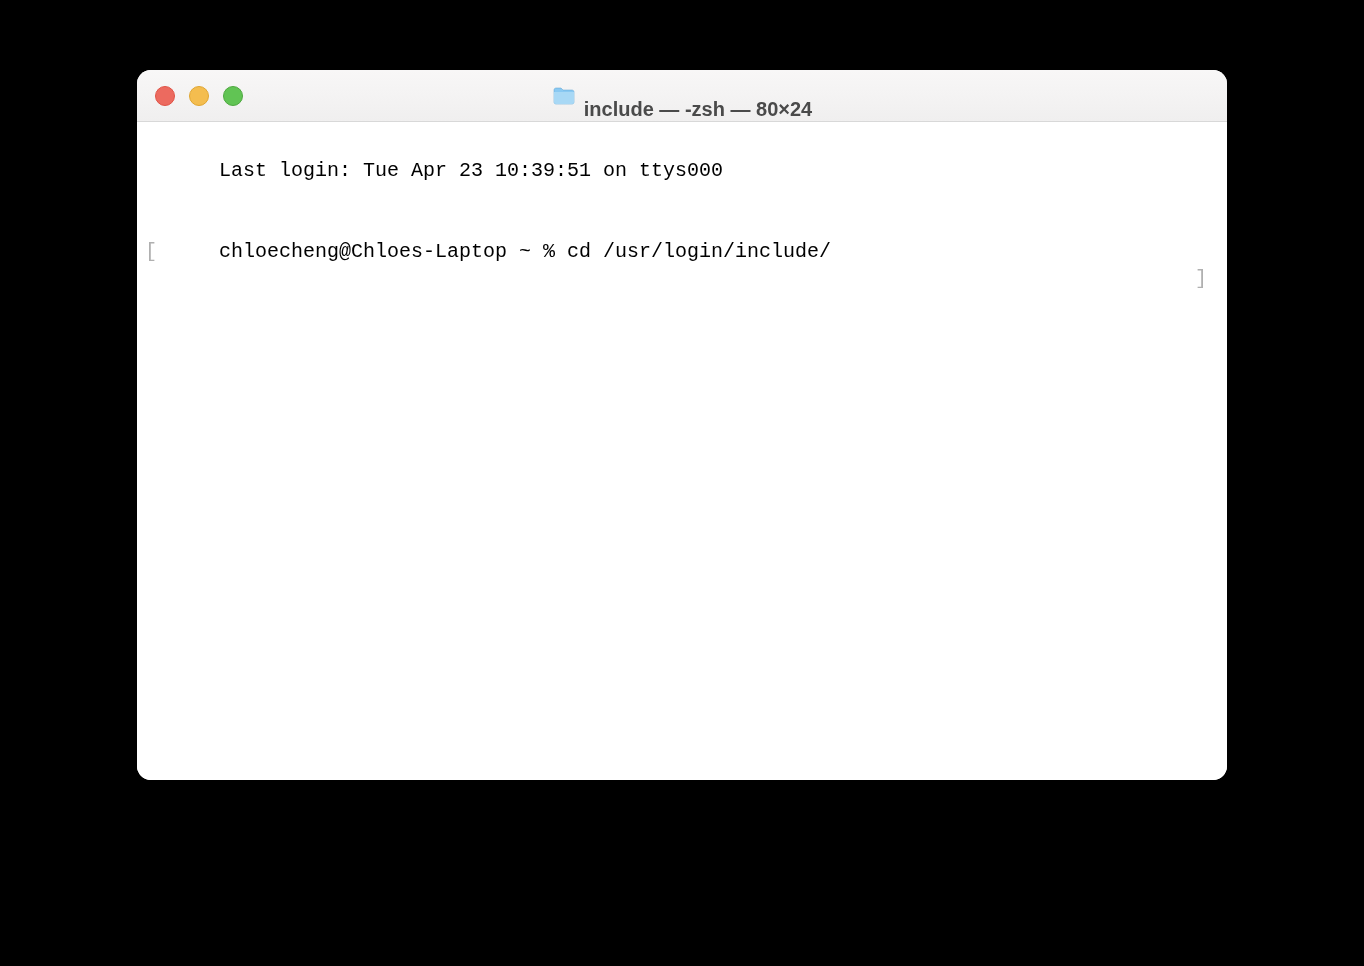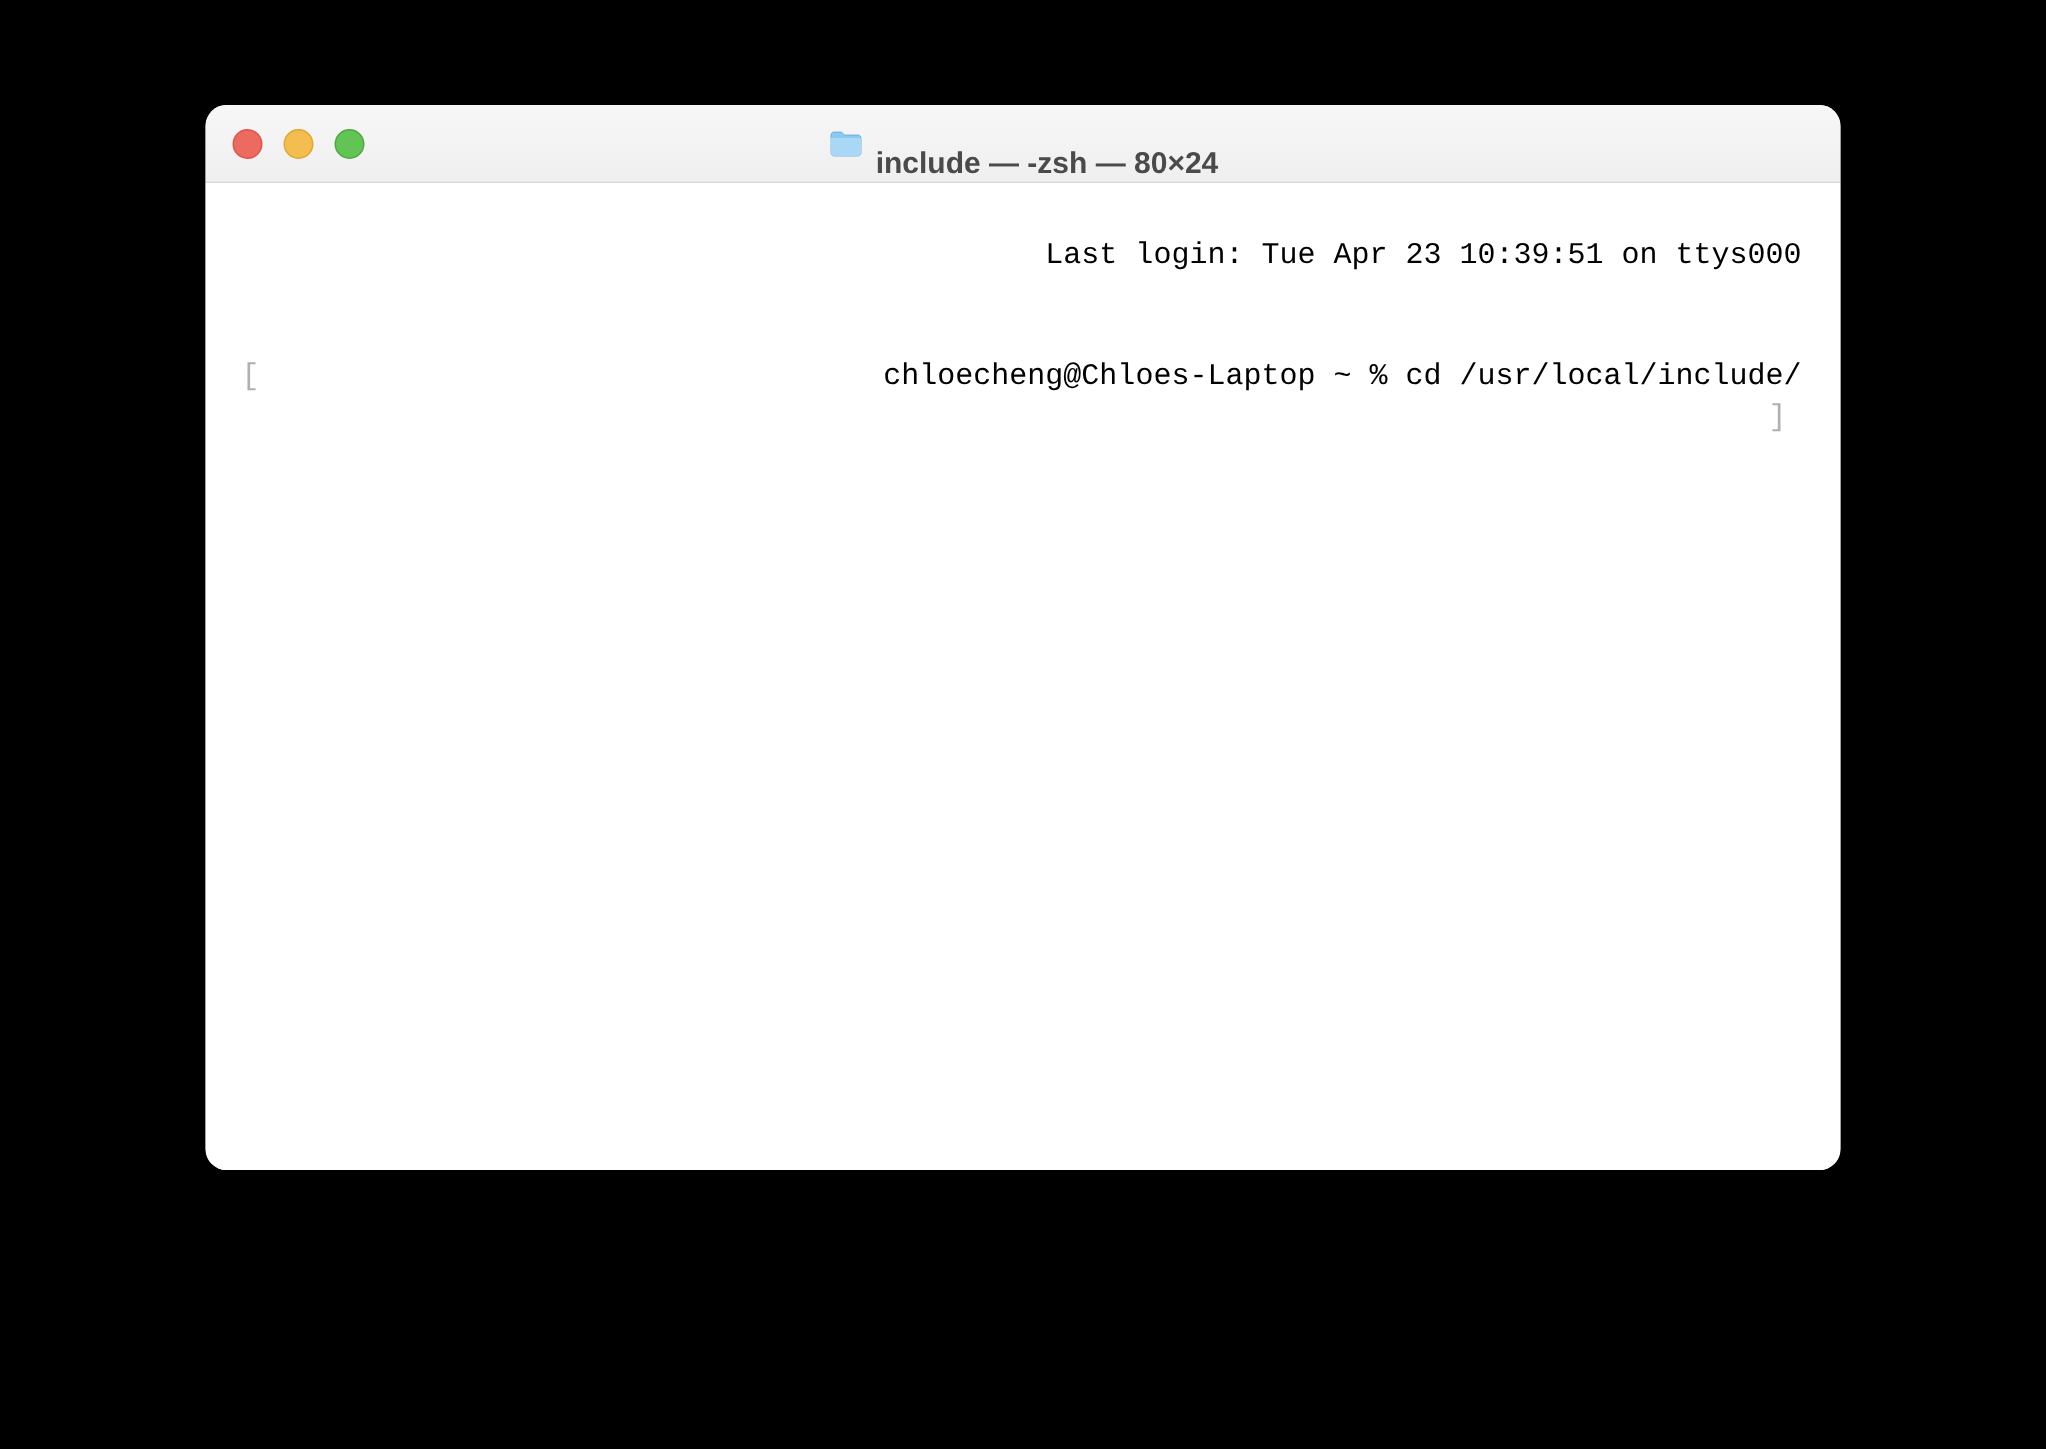--- a/index.html
+++ b/index.html
@@ -87,28 +87,27 @@
     .window-title {
       font-family: -apple-system, "Helvetica Neue", Helvetica, Arial, sans-serif;
       font-size: 20px;
       font-weight: 600;
       color: #4a4a4a;
       margin-top: 28px;
     }
     
     .terminal-body {
       flex: 1;
-      padding: 8px 26px;
+      padding: 8px 10px;
       font-family: "SF Mono", Menlo, "Courier New", monospace;
       font-size: 20px;
       line-height: 1.35;
       color: #000000;
       background: #ffffff;
       position: relative;
-      text-align: right;
     }
     
     .terminal-line {
       white-space: pre;
       position: relative;
     }
     
     .line-bracket-left {
       position: absolute;
       left: -2px;
@@ -150,18 +149,18 @@
       </span>
       <span class="window-title">include — -zsh — 80×24</span>
     </div>
   </div>
 
   <div class="terminal-body">
     <div class="terminal-line">
       <span>Last login: Tue Apr 23 10:39:51 on ttys000</span>
     </div>
     <div class="terminal-line">
-      <span class="line-bracket-left">[</span><span>chloecheng@Chloes-Laptop ~ % </span><span>cd /usr/local/include/</span>
+      <span class="line-bracket-left">[</span><span>chloecheng@Chloes-Laptop ~ % </span><span>cd /usr/login/include/</span>
       <span class="line-bracket-right">]</span>
     </div>
   </div>
 
 </div>
 
 </body></html>

